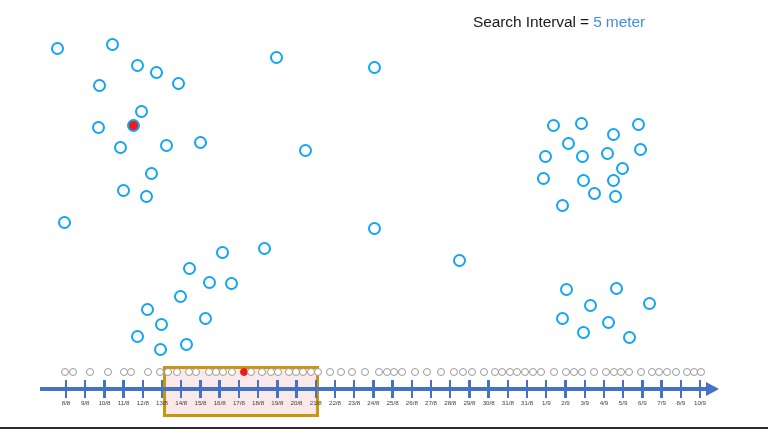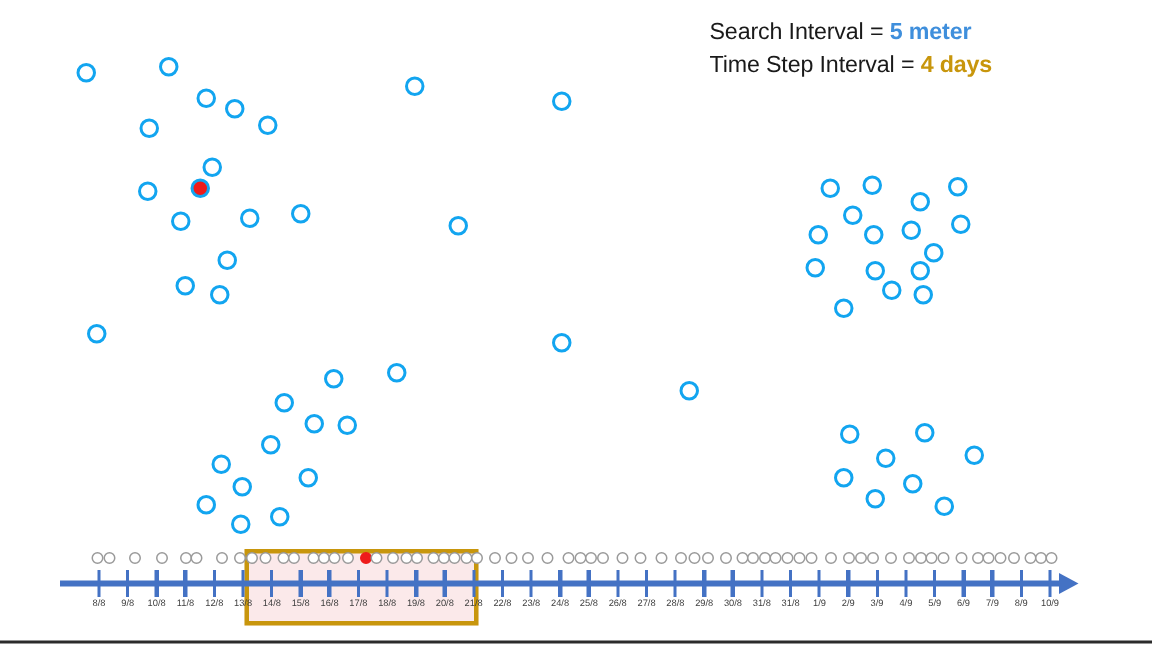--- a/index.html
+++ b/index.html
@@ -10,21 +10,21 @@
   }
   #canvas{position:absolute;left:0;top:0;width:768px;height:435px;}
 
   
   .legend{
     position:absolute; left:473px; top:11px;
     font-size:15.5px; line-height:22px; color:#1a1a1a;
     white-space:nowrap; letter-spacing:-0.1px;
   }
   .legend .row{ height:22px; }
-  .legend .val{ font-weight:bold; }
+  .legend .val{ font-weight:normal; }
   .v-blue{ color:#3f8fdc; }
   .v-red{ color:#d81f1f; }
   .v-gold{ color:#c8960c; }
 
   
   .pt{
     position:absolute; box-sizing:border-box;
     width:13px;height:13px;border-radius:50%;
     border:2.4px solid #12a5f0; background:transparent;
   }
@@ -67,23 +67,20 @@
   }
 </style>
 </head>
 <body>
 
 <div id="canvas">
 
   <div class="legend">
     <div class="row">
       <span>Search Interval = </span><span class="val v-blue">5 meter</span>
-    </div>
-    <div class="row">
-      <span>Time Step Interval = </span><span class="val v-gold">4 days</span>
     </div>
   </div>
 
   <div id="scatter">
       <div class="pt" style="left: 50.5px; top: 41.5px;"></div>
       <div class="pt" style="left: 105.5px; top: 37.5px;"></div>
       <div class="pt" style="left: 130.5px; top: 58.5px;"></div>
       <div class="pt" style="left: 149.5px; top: 65.5px;"></div>
       <div class="pt" style="left: 171.5px; top: 76.5px;"></div>
       <div class="pt" style="left: 92.5px; top: 78.5px;"></div>

